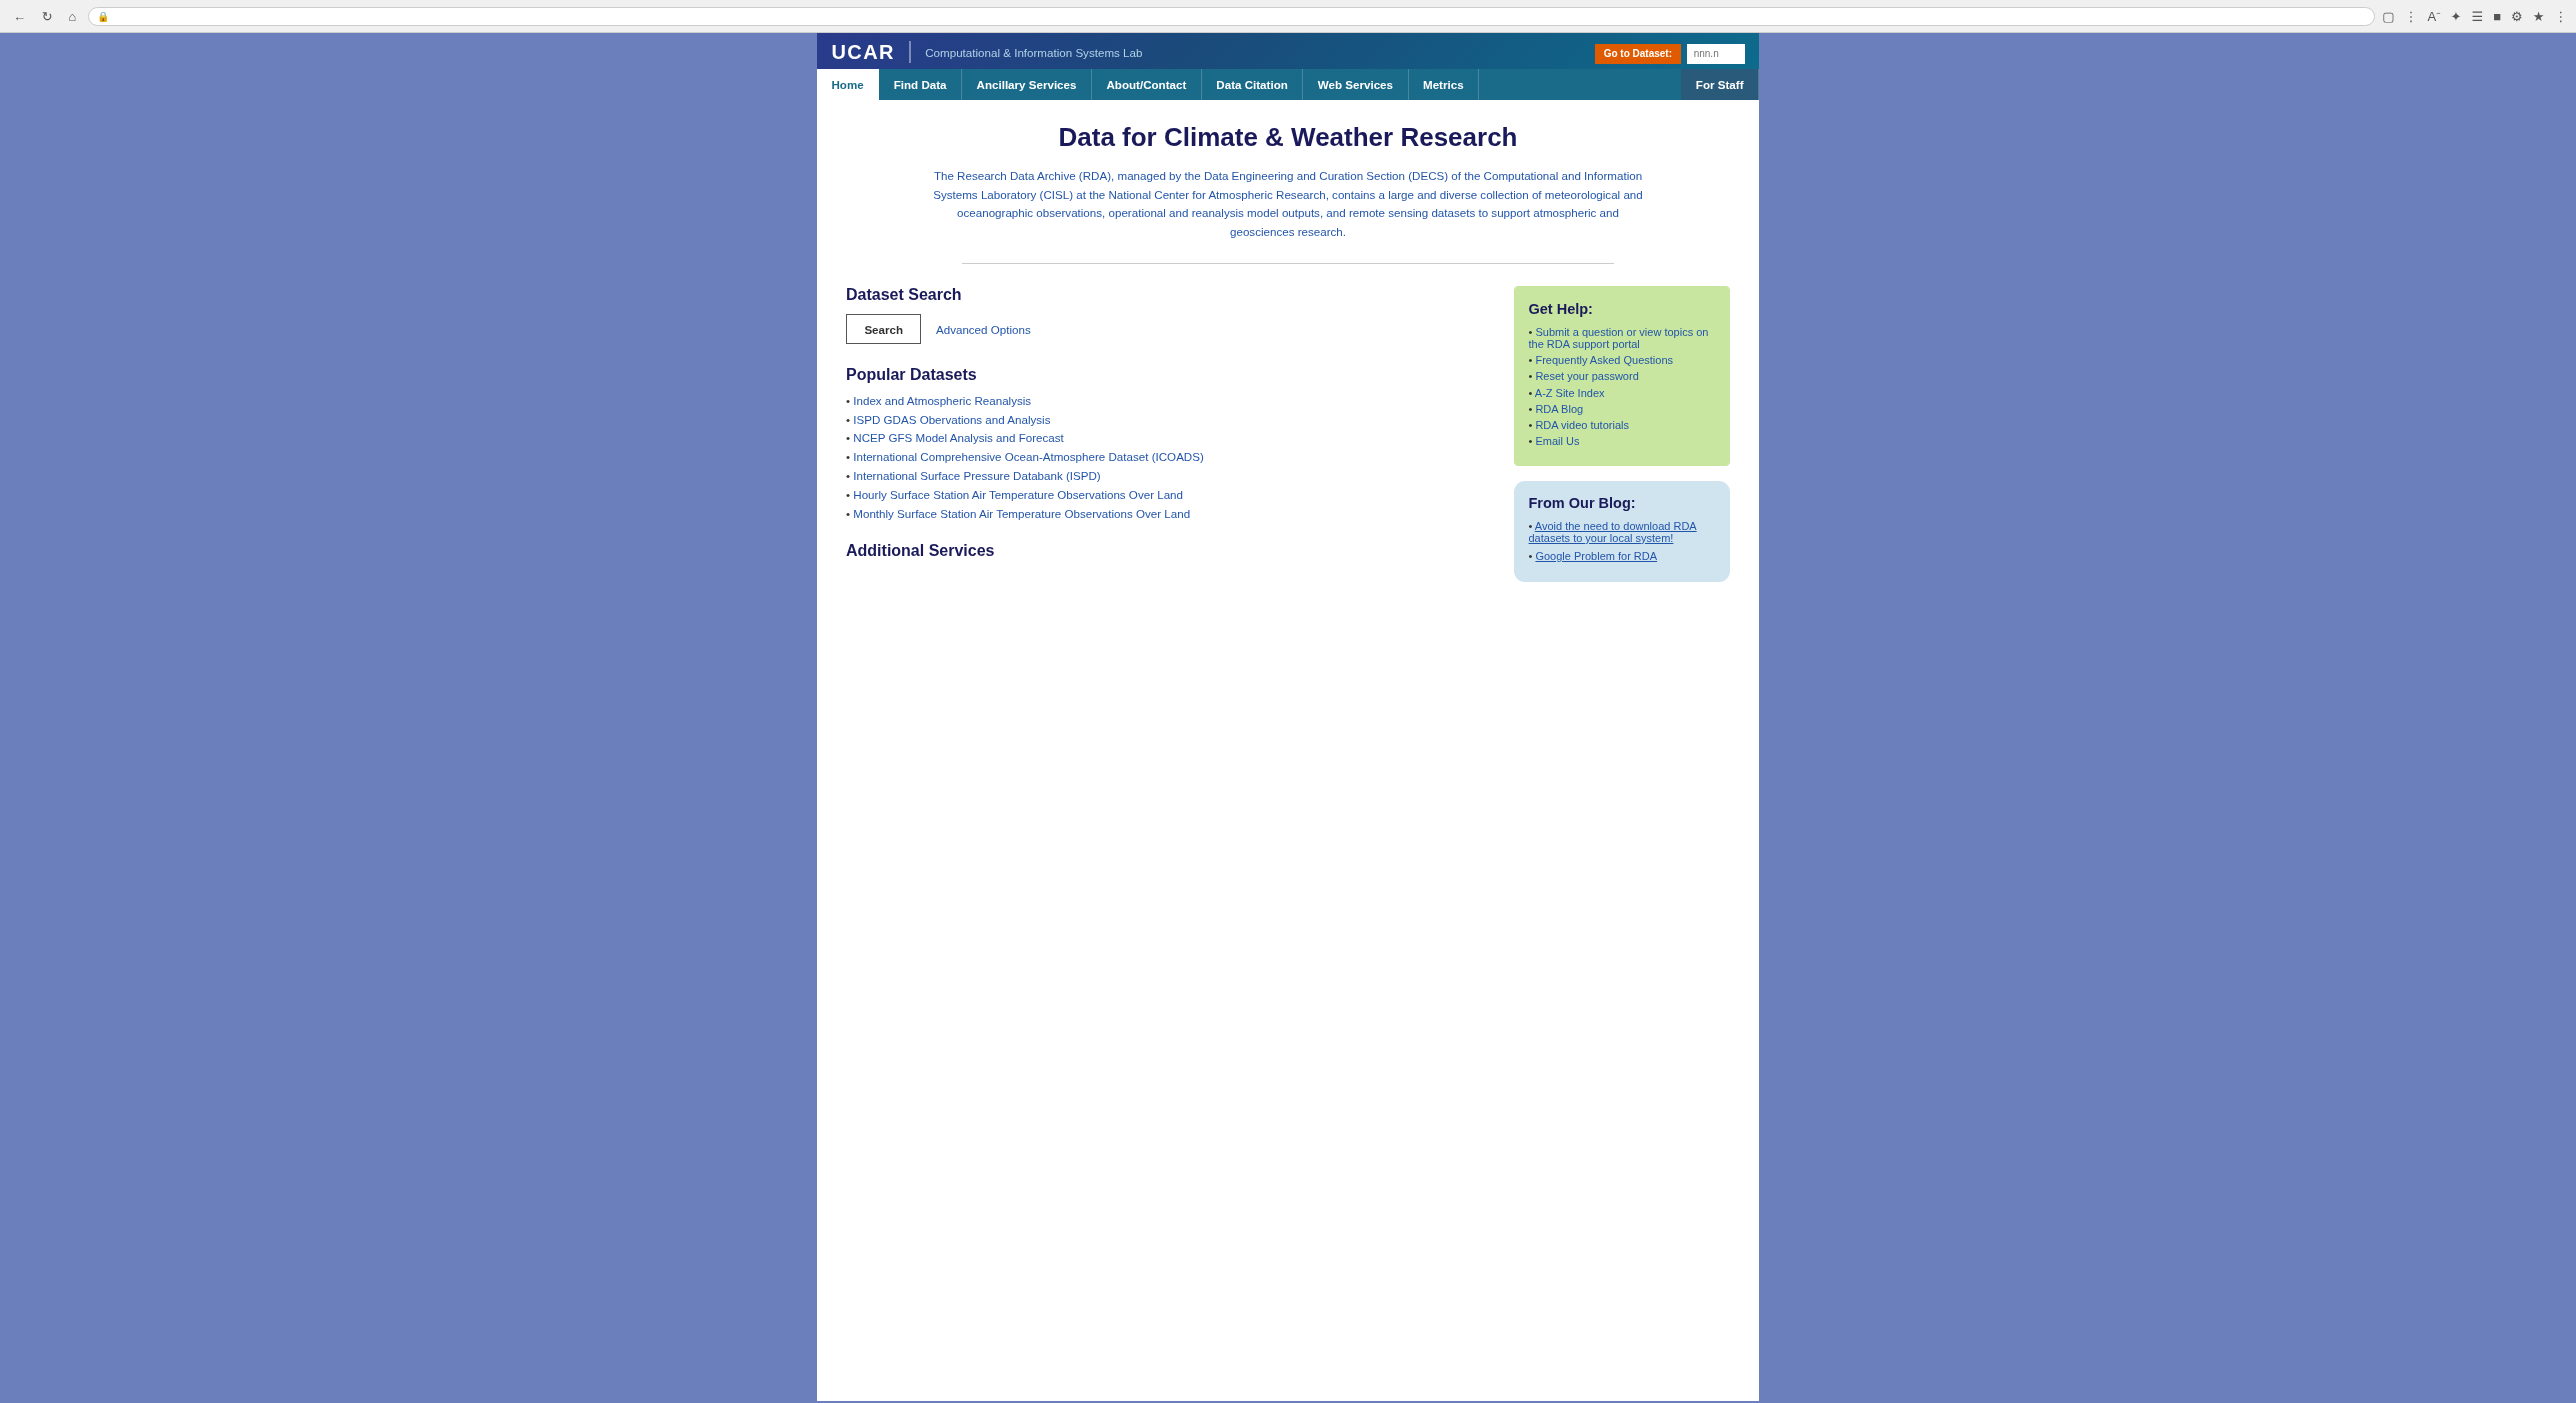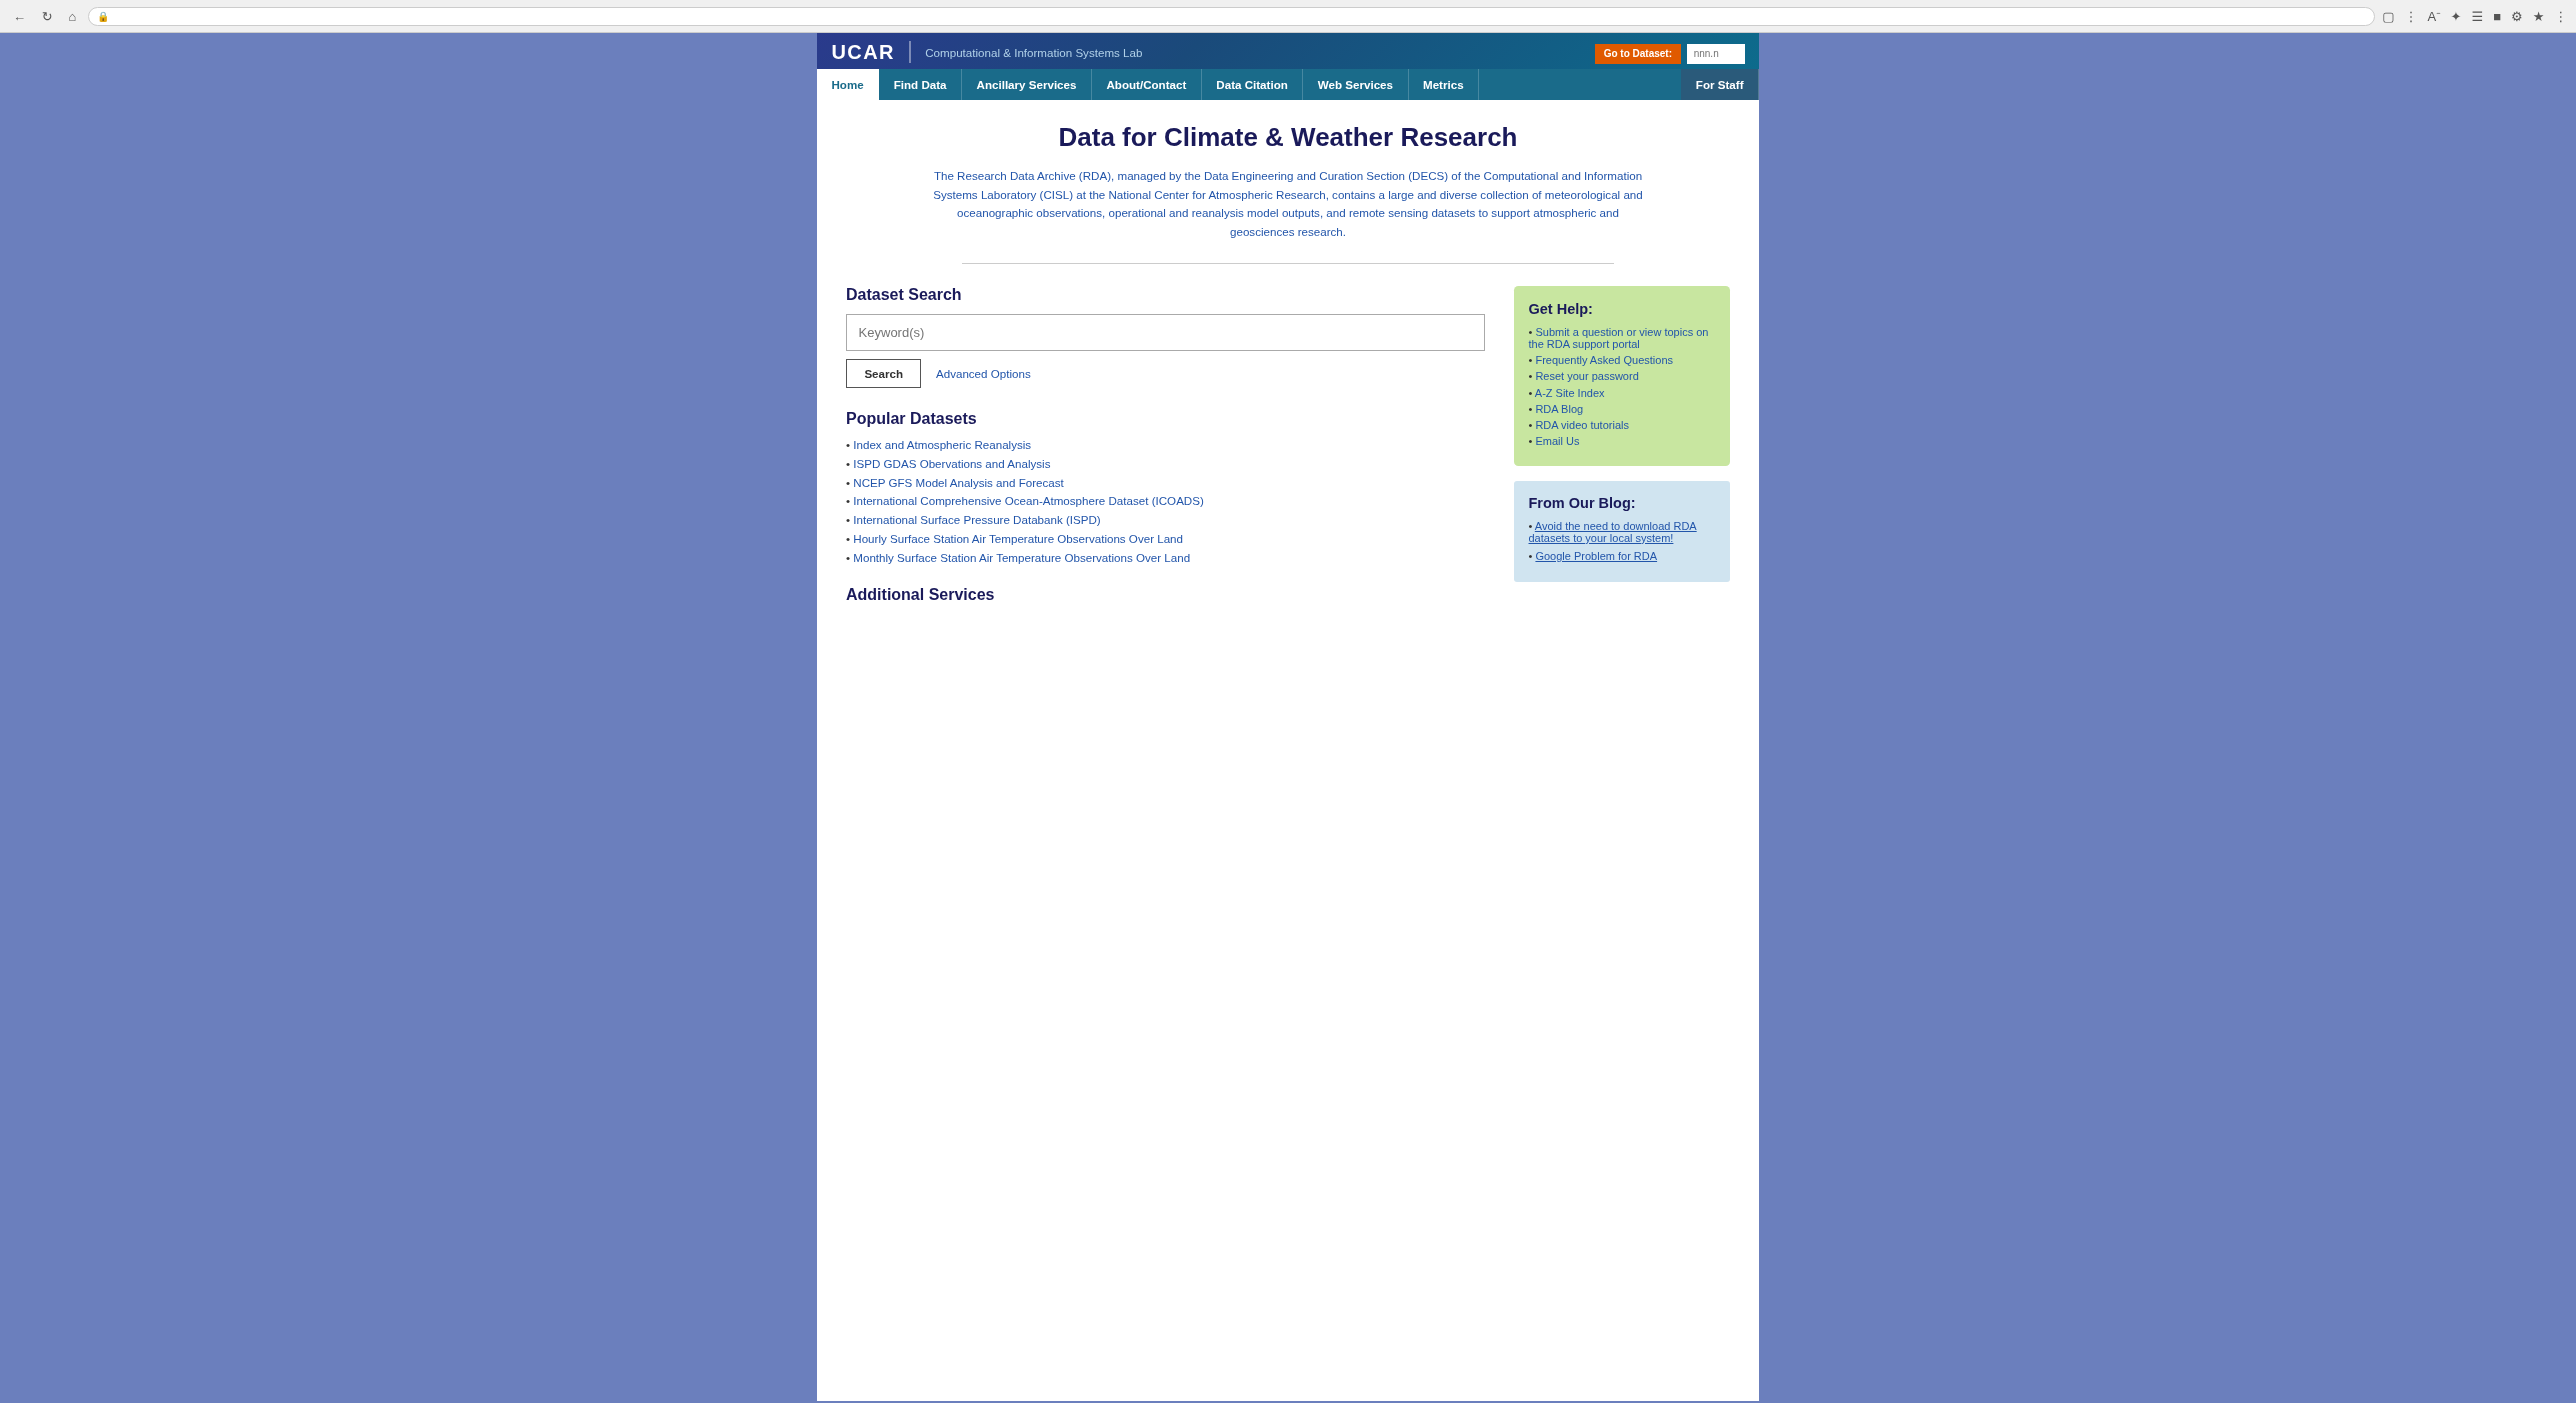--- a/index.html
+++ b/index.html
@@ -271,21 +271,21 @@
       color: #333;
     }
     .get-help-list a {
       color: #2255aa;
       text-decoration: none;
     }
 
     .from-blog-box {
       background: #d0e4f0;
       padding: 14.5px;
-      border-radius: 3px;
+      border-radius: 11px;
     }
     .from-blog-title {
       font-size: 14.5px;
       font-weight: bold;
       color: #1a1a5a;
       margin-bottom: 8.7px;
     }
     .from-blog-list {
       list-style: none;
       padding: 0;
@@ -361,21 +361,20 @@
     </div>
 
     <hr class="section-divider">
 
     <div class="two-col-layout">
 
       <div class="main-col">
 
         <div class="popular-datasets">
           <h2 class="section-title">Dataset Search</h2>
-          <input class="search-input" type="text" placeholder="Keyword(s)" style="">
           <div class="search-controls">
             <button class="search-button">Search</button>
             <a class="advanced-options-link">Advanced Options</a>
           </div>
         </div>
 
         <div class="popular-datasets">
           <h2 class="section-title">Popular Datasets</h2>
           <ul class="dataset-list">
             <li><a>Index and Atmospheric Reanalysis</a></li>

